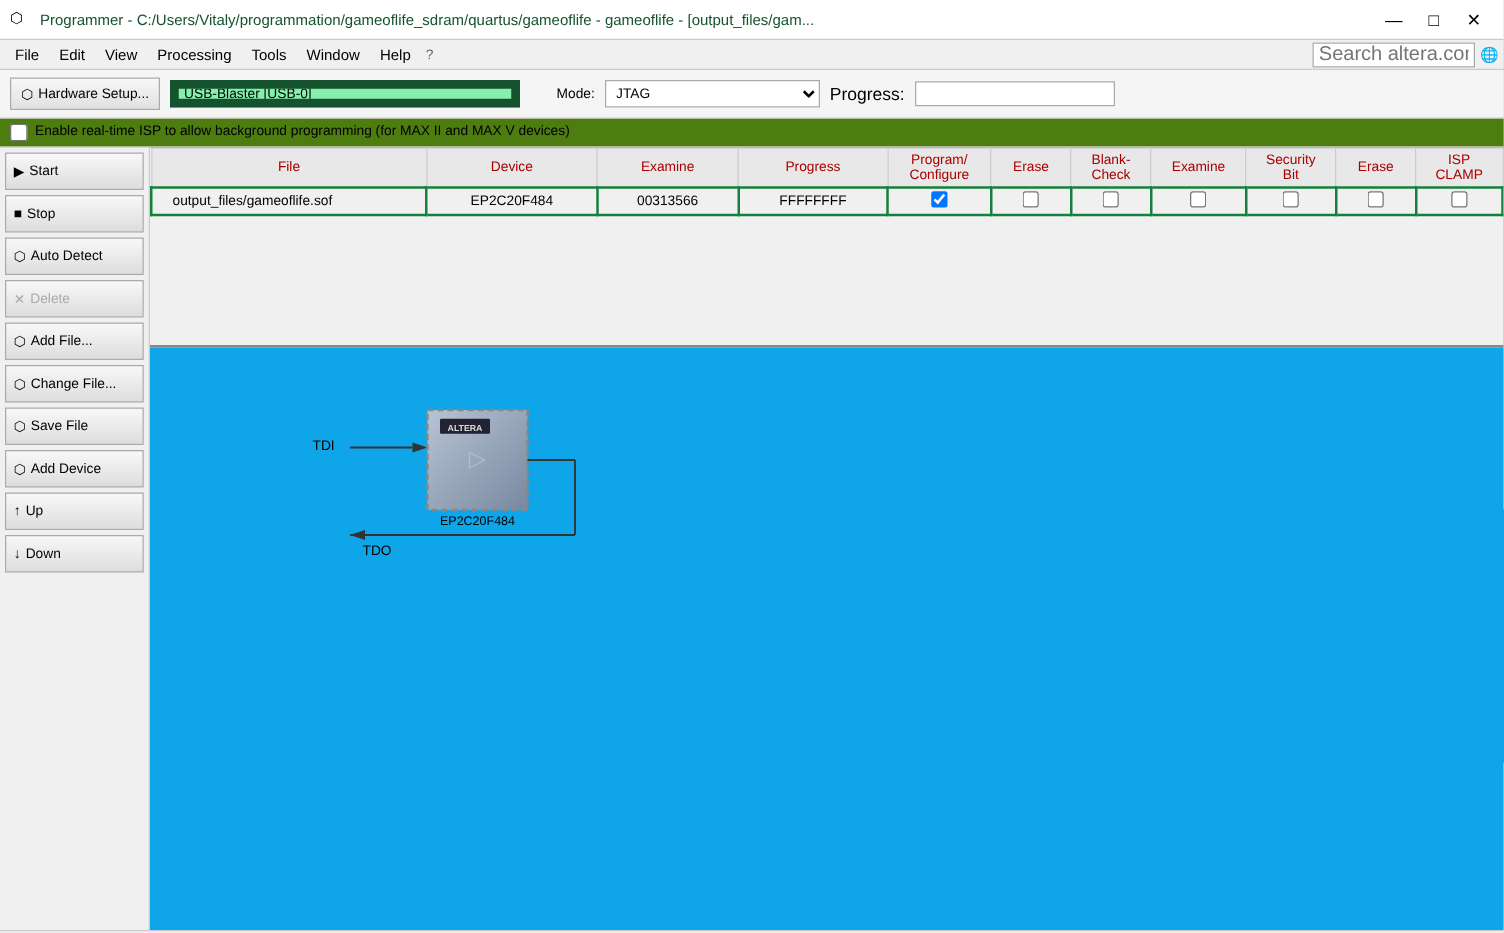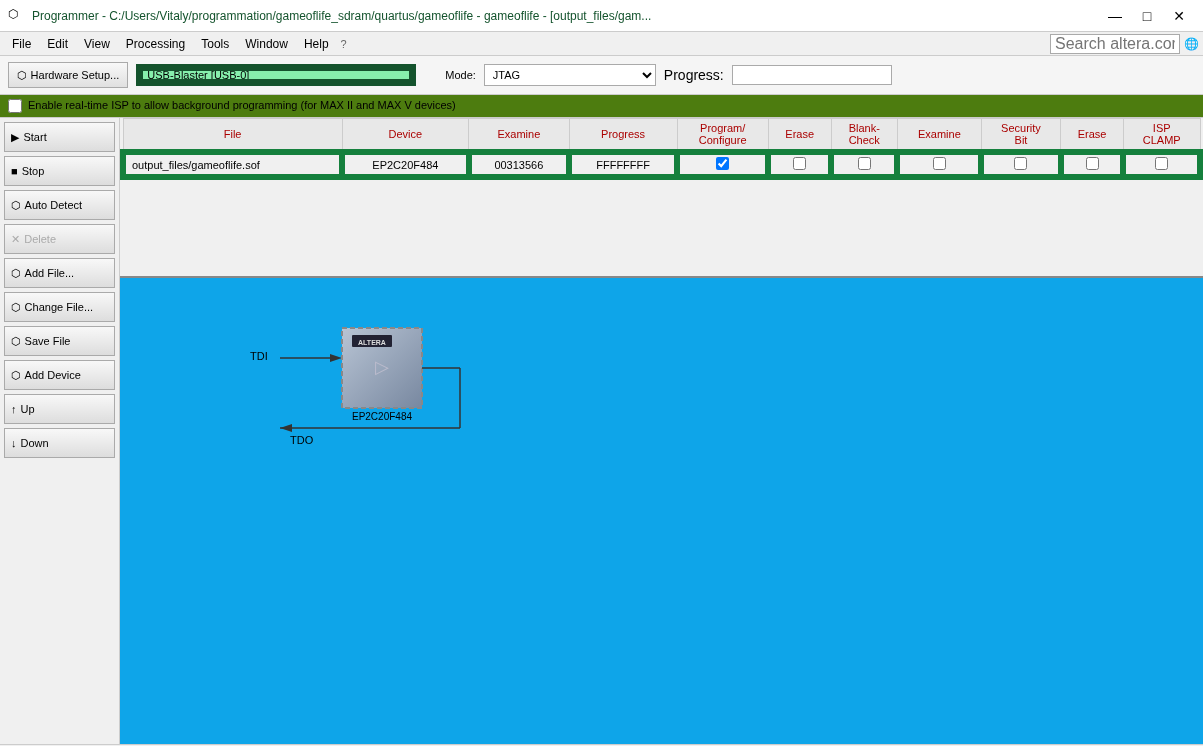--- a/index.html
+++ b/index.html
@@ -163,22 +163,22 @@
     .prog-table th {
       background: #e8e8e8;
       border: 1px solid #ccc;
       padding: 3px 6px;
       text-align: center;
       font-weight: normal;
       color: #a00;
       white-space: nowrap;
     }
     .prog-table td {
-      border: 6px solid #15803d;
-      padding: 2px 6px;
+      border: 2px solid #15803d;
+      padding: 2px 16px;
       text-align: center;
       white-space: nowrap;
       margin-top: 11px;
     }
     .prog-table td:first-child { text-align: left; }
     .prog-table tr:nth-child(even) { background: #f8f8f8; }
 
     
     .diagram-area {
       flex: 1;

